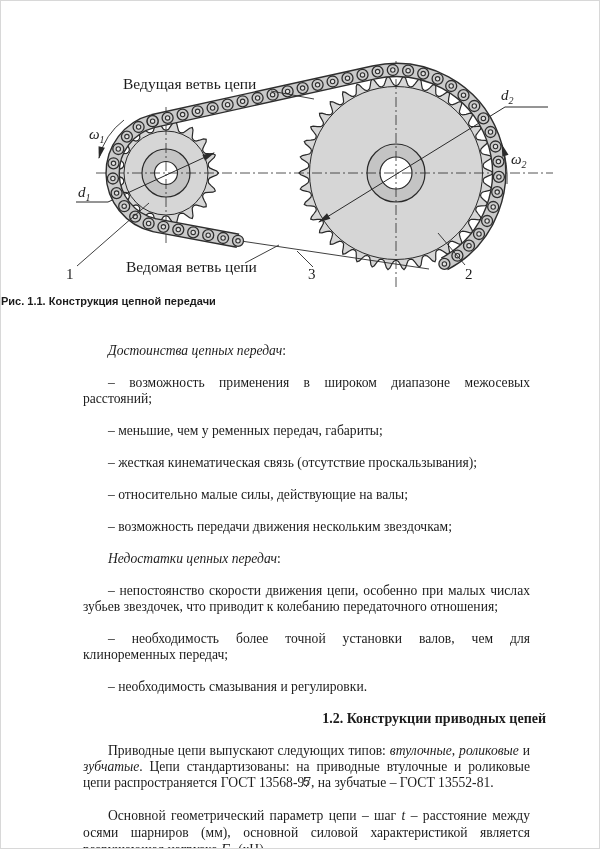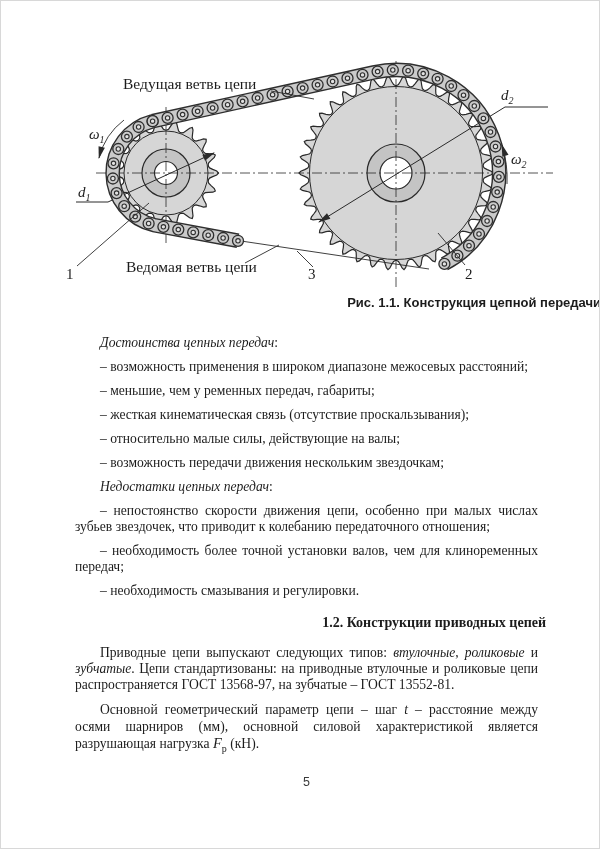--- a/index.html
+++ b/index.html
@@ -20,25 +20,25 @@
   .chain-outer{stroke:#2e2e2e;stroke-width:14.6;fill:none;}
   .chain-inner{stroke:#cacaca;stroke-width:11.8;fill:none;}
   .roller{fill:#cacaca;stroke:#2e2e2e;stroke-width:1.3;}
   .pin{fill:#e3e3e3;stroke:#2e2e2e;stroke-width:1.1;}
   .fig text{font-family:"Liberation Serif",serif;fill:#1c1c1c;}
   .flabel{font-size:15.5px;}
   .fvarlabel{font-style:italic;font-size:15px;}
   .fnum{font-size:15px;}
   .ssub{font-size:10px;}
   
-  .caption{position:absolute;top:294px;left:0;width:600px;text-align:right;
-    font-family:"Liberation Sans",sans-serif;font-weight:bold;font-size:13px;}
+  .caption{position:absolute;top:294px;left:0;width:600px;text-align:left;
+    font-family:"Liberation Sans",sans-serif;font-weight:bold;font-size:11px;}
   .textcol{position:absolute;top:326px;left:66px;width:479px;
     font-size:13.6px;line-height:16px;text-align:justify;}
-  .textcol p{margin:8px;text-indent:25px;}
+  .textcol p{margin:16px;text-indent:25px;}
   .lead i{font-style:italic;}
   h2.section{font-size:14px;font-weight:bold;margin:16px 0 14px 0;
     text-indent:25px;text-align:right;}
   .para2{margin-top:4px !important;line-height:17px;}
   .fvar{font-size:14.5px;}
   .fvar-sub{font-size:10px;}
   .pageno{position:absolute;top:774px;left:66px;width:479px;text-align:center;
     font-family:"Liberation Sans",sans-serif;font-size:12.5px;color:#3a3a3a;}
 </style>
 </head>

